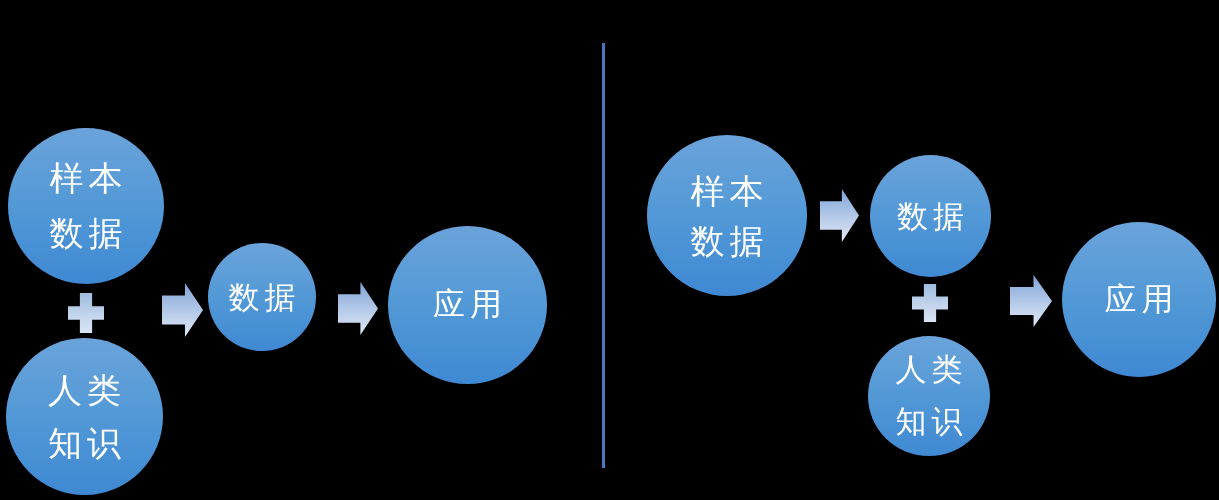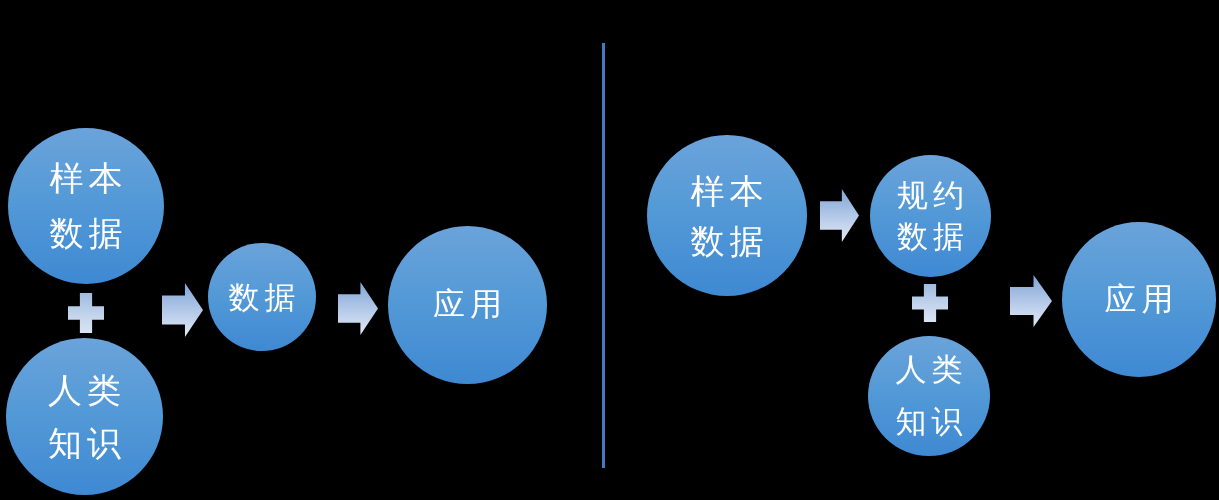--- a/index.html
+++ b/index.html
@@ -91,21 +91,20 @@
   <section>
 
     <div class="circle" style="left:647px; top:135px; width:160px; height:161px; font-size:34px; line-height:50px;">
       <span>样本</span>
       <span>数据</span>
     </div>
 
     <div class="arrow" style="left:820px; top:189px; width:39px; height:53px;"></div>
 
     <div class="circle" style="left:870px; top:155px; width:121px; height:122px; font-size:31px; line-height:41px;">
-      <span>规约</span>
       <span>数据</span>
     </div>
 
     <div class="plus" style="left:912px; top:284px; width:36px; height:38px;"></div>
 
     <div class="circle" style="left:868px; top:336px; width:122px; height:120px; font-size:31px; line-height:52px;">
       <span>人类</span>
       <span>知识</span>
     </div>
 

